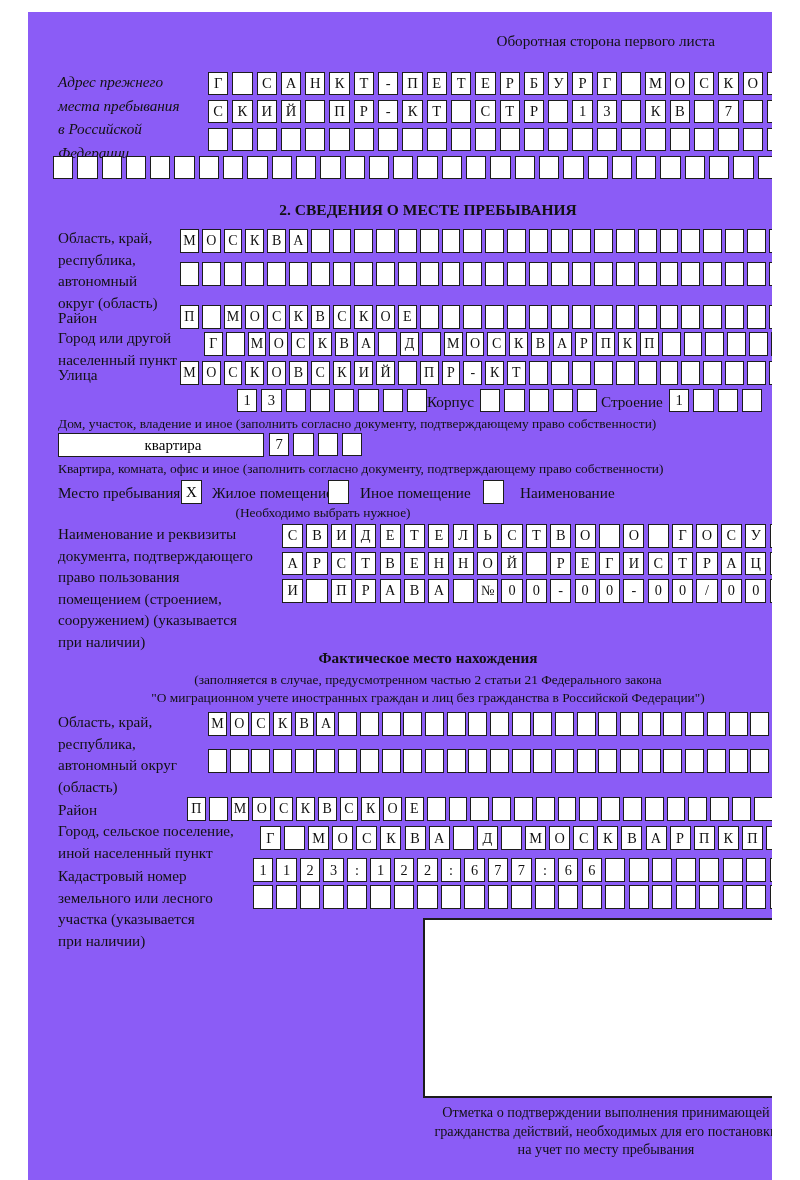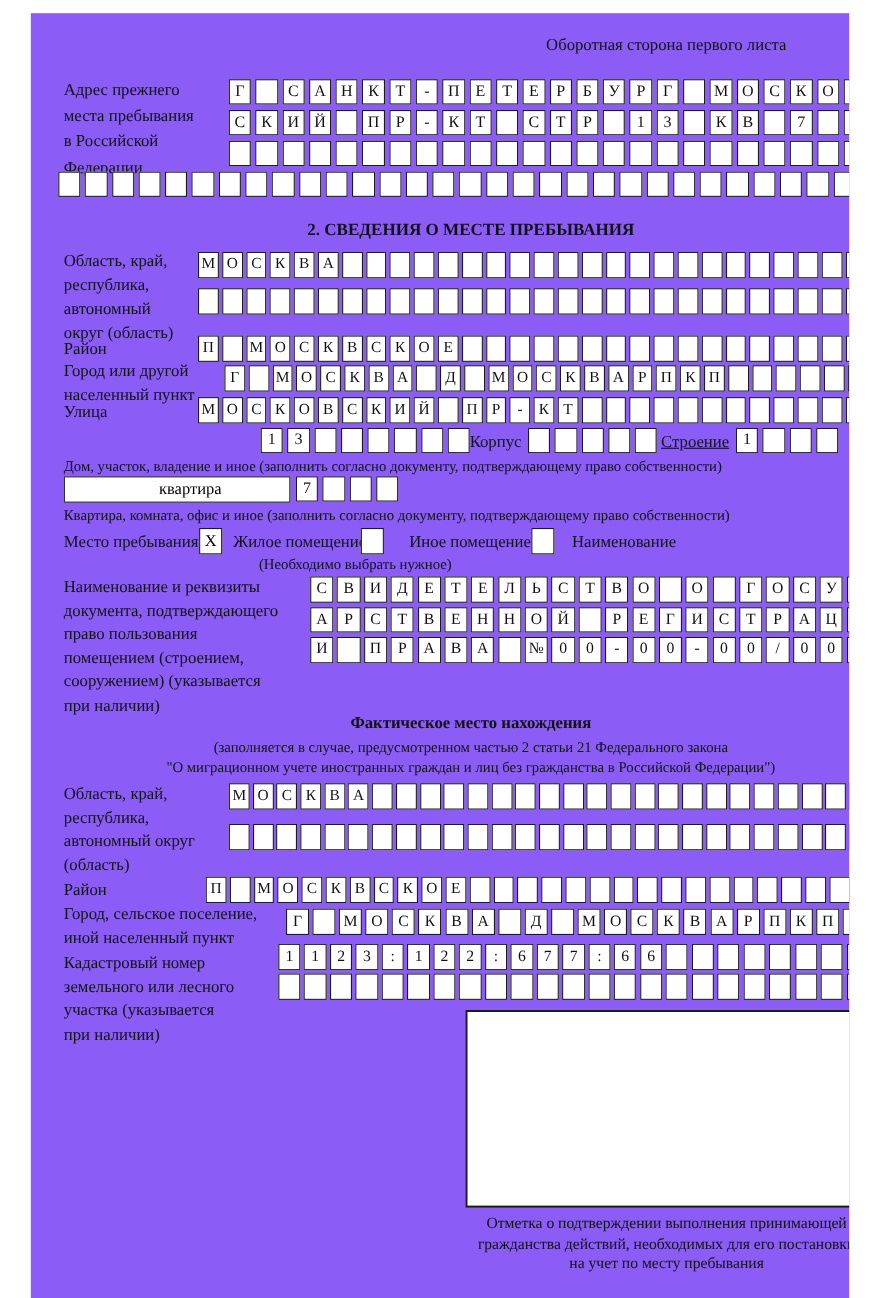--- a/index.html
+++ b/index.html
@@ -3,21 +3,21 @@
 <meta charset="utf-8">
 <style>
   html,body { margin:0; padding:0; background:#fff; }
   .page {
     position:relative; width:744px; height:1180px; margin:12px auto;
     background:#8b5cf6; color:#000;
     font-family:"Liberation Serif", serif;
     overflow:hidden;
   }
   .lbl { position:absolute; font-size:15.2px; line-height:21.5px; color:#111; }
-  .lbl-wide { line-height:23.5px; }
+  .lbl-wide { line-height:23.5px;font-style:italic; }
   .cap { position:absolute; font-size:13.4px; color:#111; }
   .center { left:0; width:800px; text-align:center; }
   .bold { font-weight:bold; }
   .cellrow { position:absolute; display:flex; }
   .cell {
     box-sizing:border-box; border:1.8px solid #1c1c1c; background:#fff;
     display:flex; align-items:center; justify-content:center;
     font-family:"Liberation Serif", serif; color:#111;
   }
   .gA { gap:4px; }  .gA .cell { width:20.3px; height:23px; font-size:14.6px; }
@@ -347,21 +347,21 @@
       <span class="cell"></span>
     </div>
   <div class="lbl" style="left:399px; top:379px;">Корпус</div>
   <div class="cellrow gA" style="left:452px; top:377px;">
       <span class="cell"></span>
       <span class="cell"></span>
       <span class="cell"></span>
       <span class="cell"></span>
       <span class="cell"></span>
     </div>
-  <div class="lbl" style="left:573px; top:379px;text-decoration:underline;">Строение</div>
+  <div class="lbl" style="left:573px; top:379px;">Строение</div>
   <div class="cellrow gA" style="left:641px; top:377px;">
       <span class="cell">1</span>
       <span class="cell"></span>
       <span class="cell"></span>
       <span class="cell"></span>
     </div>
   <div class="cap" style="left:30px; top:404px;">Дом, участок, владение и иное (заполнить согласно документу, подтверждающему право собственности)</div>
 
   <div class="widebox" style="left:30px; top:421px; width:206px;padding-left:24px;">квартира</div>
   <div class="cellrow gA" style="left:241px; top:421px;">
@@ -369,21 +369,21 @@
       <span class="cell"></span>
       <span class="cell"></span>
       <span class="cell"></span>
     </div>
   <div class="cap" style="left:30px; top:449px;">Квартира, комната, офис и иное (заполнить согласно документу, подтверждающему право собственности)</div>
 
   <div class="lbl" style="left:30px; top:470px;">Место пребывания:</div>
   <div class="chk" style="left:153px; top:468px;">X</div>
   <div class="lbl" style="left:184px; top:470px;">Жилое помещение</div>
   <div class="chk" style="left:300px; top:468px;"></div>
-  <div class="lbl" style="left:344px; top:470px;text-align:center;">Иное помещение</div>
+  <div class="lbl" style="left:332px; top:470px;text-align:center;">Иное помещение</div>
   <div class="chk" style="left:455px; top:468px;"></div>
   <div class="lbl" style="left:492px; top:470px;">Наименование</div>
   <div class="cap" style="left:120px; top:493px; width:350px; text-align:center;">(Необходимо выбрать нужное)</div>
 
   <div class="lbl" style="left:30px; top:511px; width:220px;">
     <div>Наименование и реквизиты</div>
     <div>документа, подтверждающего</div>
     <div>право пользования</div>
     <div>помещением (строением,</div>
     <div>сооружением) (указывается</div>

